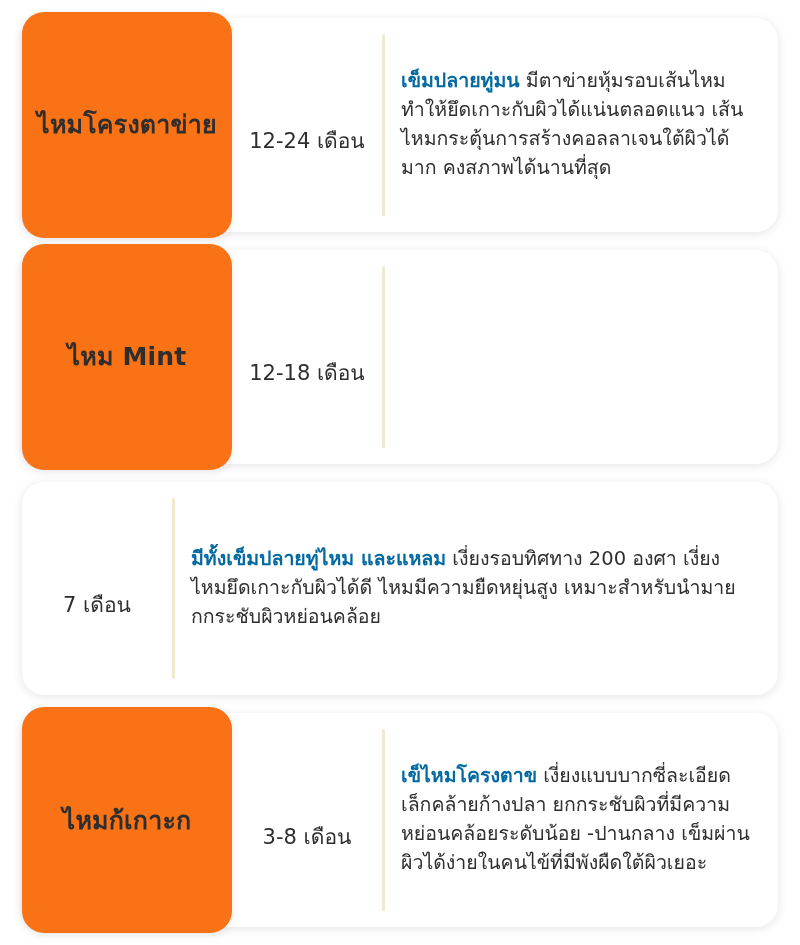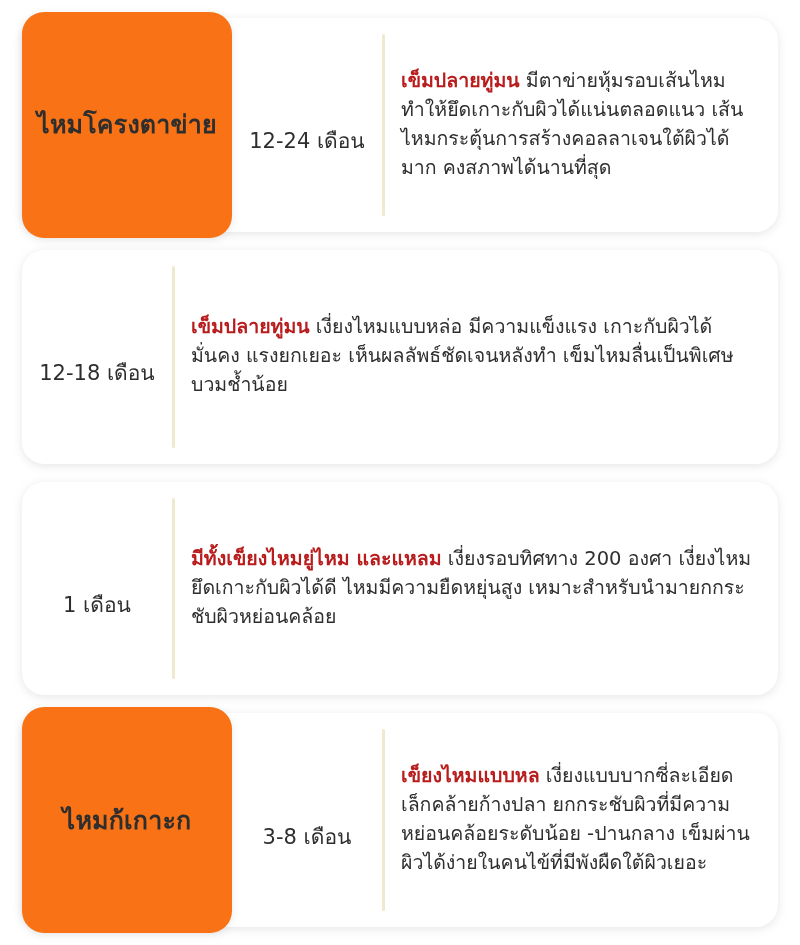--- a/index.html
+++ b/index.html
@@ -81,21 +81,21 @@
     background: #efe9cf;
     border-radius: 2px;
   }
   .desc-text {
     font-size: 19.5px;
     line-height: 1.48;
     color: #2f2f2f;
   }
   .desc-text b {
     font-weight: bold;
-    color: #b91c1c;
+    color: #0369a1;
   }
 </style>
 </head>
 <body>
 
 <div class="sheet">
 
   <div class="row">
     <div class="name-cell">
       <div class="name-text">ไหมโครงตาข่าย</div>
@@ -105,51 +105,49 @@
     </div>
     <div class="divider"></div>
     <div class="desc-cell">
       <div class="desc-text">
         <b>เข็มปลายทู่มน</b><span> มีตาข่ายหุ้มรอบเส้นไหม ทำให้ยึดเกาะกับผิวได้แน่นตลอดแนว เส้นไหมกระตุ้นการสร้างคอลลาเจนใต้ผิวได้มาก คงสภาพได้นานที่สุด</span>
       </div>
     </div>
   </div>
 
   <div class="row">
+    <div class="name-cell">
+      <div class="name-text">ไหม Mint</div>
+    </div>
     <div class="duration-cell">
       <div class="duration-text">12-18 เดือน</div>
     </div>
     <div class="divider"></div>
-    <div class="desc-cell">
-      <div class="desc-text">
-        <b>เข็มปลายทู่มน</b><span> เงี่ยงไหมแบบหล่อ มีความแข็งแรง เกาะกับผิวได้มั่นคง แรงยกเยอะ เห็นผลลัพธ์ชัดเจนหลังทำ เข็มไหมลื่นเป็นพิเศษบวมช้ำน้อย</span>
-      </div>
-    </div>
   </div>
 
   <div class="row">
     <div class="duration-cell">
-      <div class="duration-text">1 เดือน</div>
+      <div class="duration-text">7 เดือน</div>
     </div>
     <div class="divider"></div>
     <div class="desc-cell">
       <div class="desc-text">
-        <b>มีทั้งเข็ยงไหมยู่ไหม และแหลม</b><span> เงี่ยงรอบทิศทาง 200 องศา เงี่ยงไหมยึดเกาะกับผิวได้ดี ไหมมีความยืดหยุ่นสูง เหมาะสำหรับนำมายกกระชับผิวหย่อนคล้อย</span>
+        <b>มีทั้งเข็มปลายทู่ไหม และแหลม</b><span> เงี่ยงรอบทิศทาง 200 องศา เงี่ยงไหมยึดเกาะกับผิวได้ดี ไหมมีความยืดหยุ่นสูง เหมาะสำหรับนำมายกกระชับผิวหย่อนคล้อย</span>
       </div>
     </div>
   </div>
 
   <div class="row">
     <div class="name-cell">
       <div class="name-text">ไหมก้เกาะก</div>
     </div>
     <div class="duration-cell">
       <div class="duration-text">3-8 เดือน</div>
     </div>
     <div class="divider"></div>
     <div class="desc-cell">
       <div class="desc-text">
-        <b>เข็ยงไหมแบบหล</b><span> เงี่ยงแบบบากซี่ละเอียดเล็กคล้ายก้างปลา ยกกระชับผิวที่มีความหย่อนคล้อยระดับน้อย -ปานกลาง เข็มผ่านผิวได้ง่ายในคนไข้ที่มีพังผืดใต้ผิวเยอะ</span>
+        <b>เข็ไหมโครงตาข</b><span> เงี่ยงแบบบากซี่ละเอียดเล็กคล้ายก้างปลา ยกกระชับผิวที่มีความหย่อนคล้อยระดับน้อย -ปานกลาง เข็มผ่านผิวได้ง่ายในคนไข้ที่มีพังผืดใต้ผิวเยอะ</span>
       </div>
     </div>
   </div>
 
 </div>
 
 </body></html>

